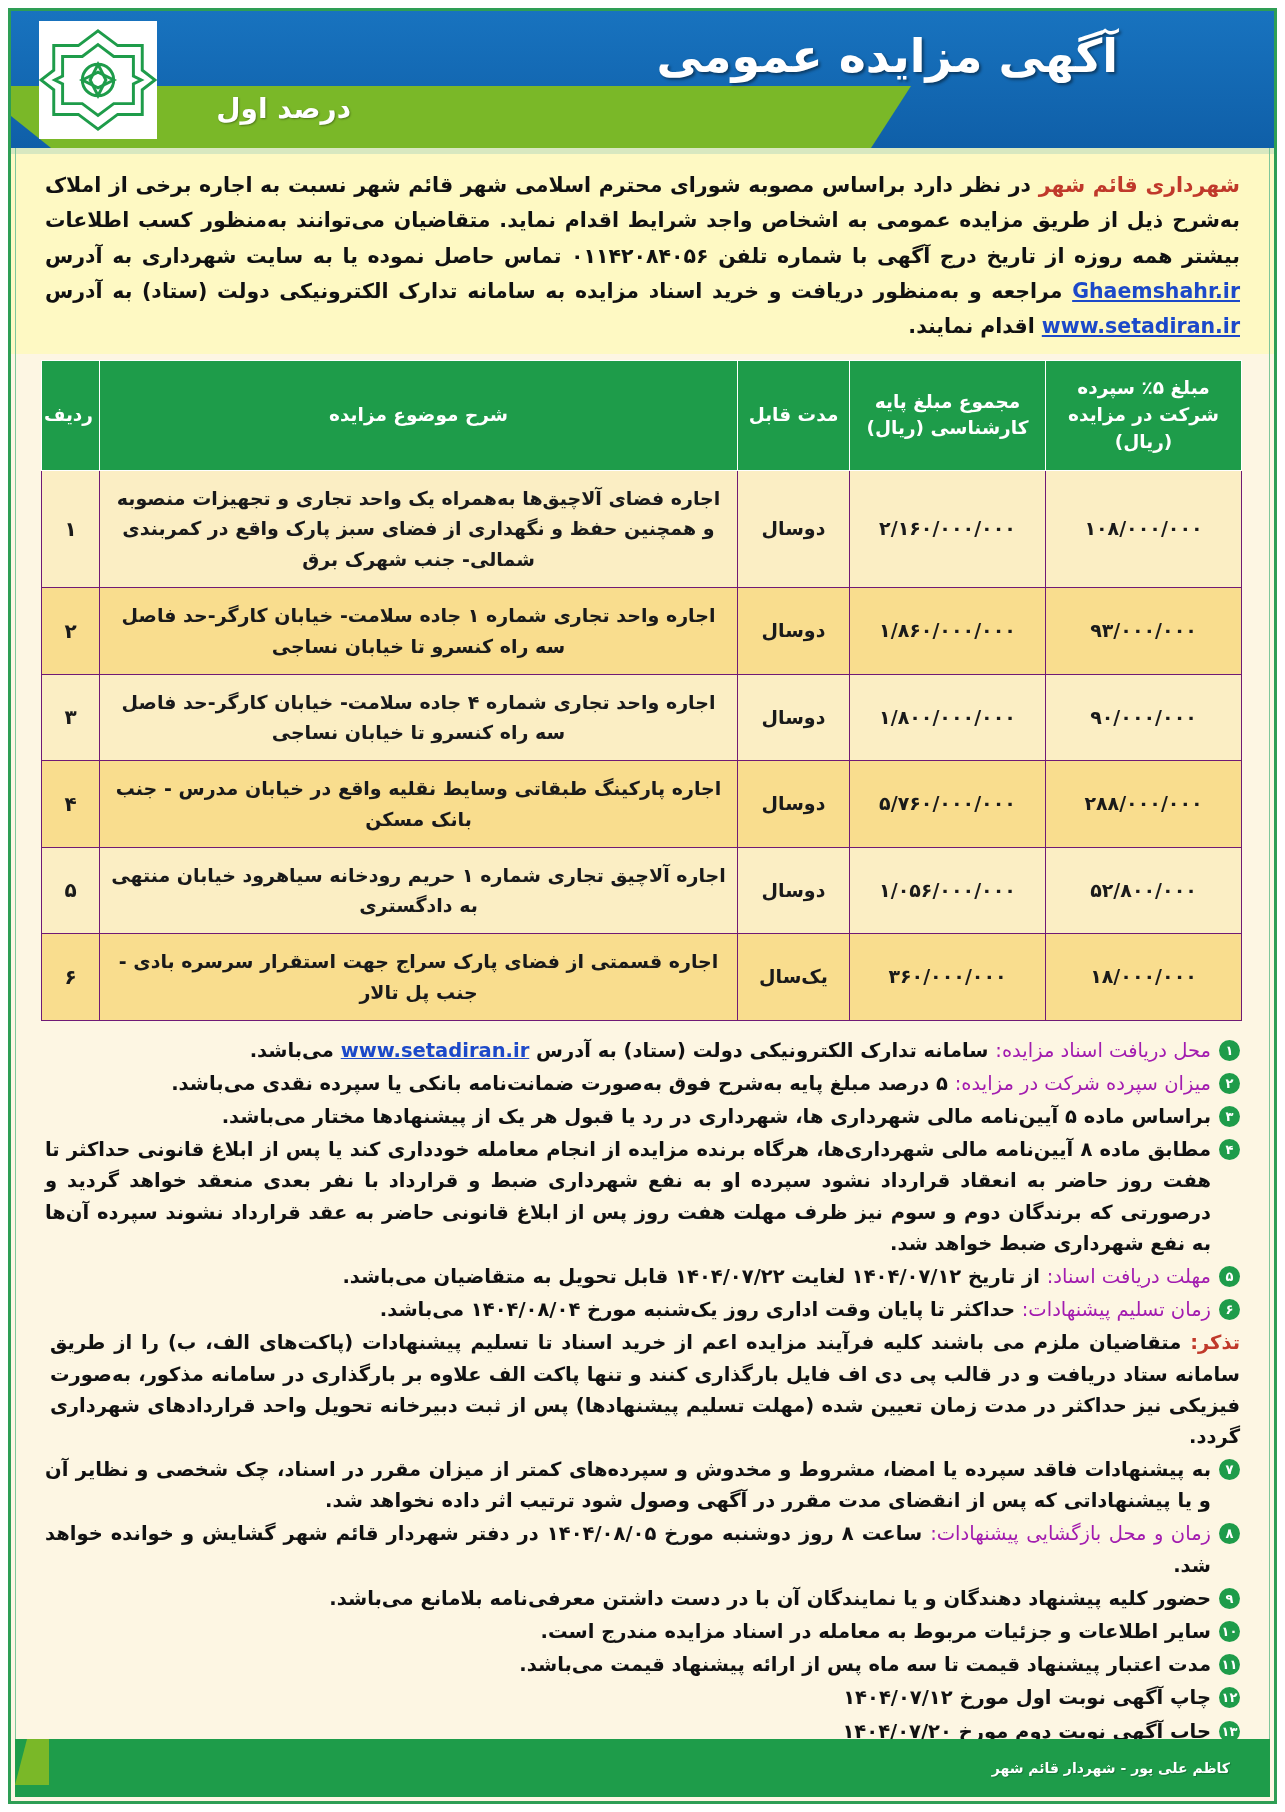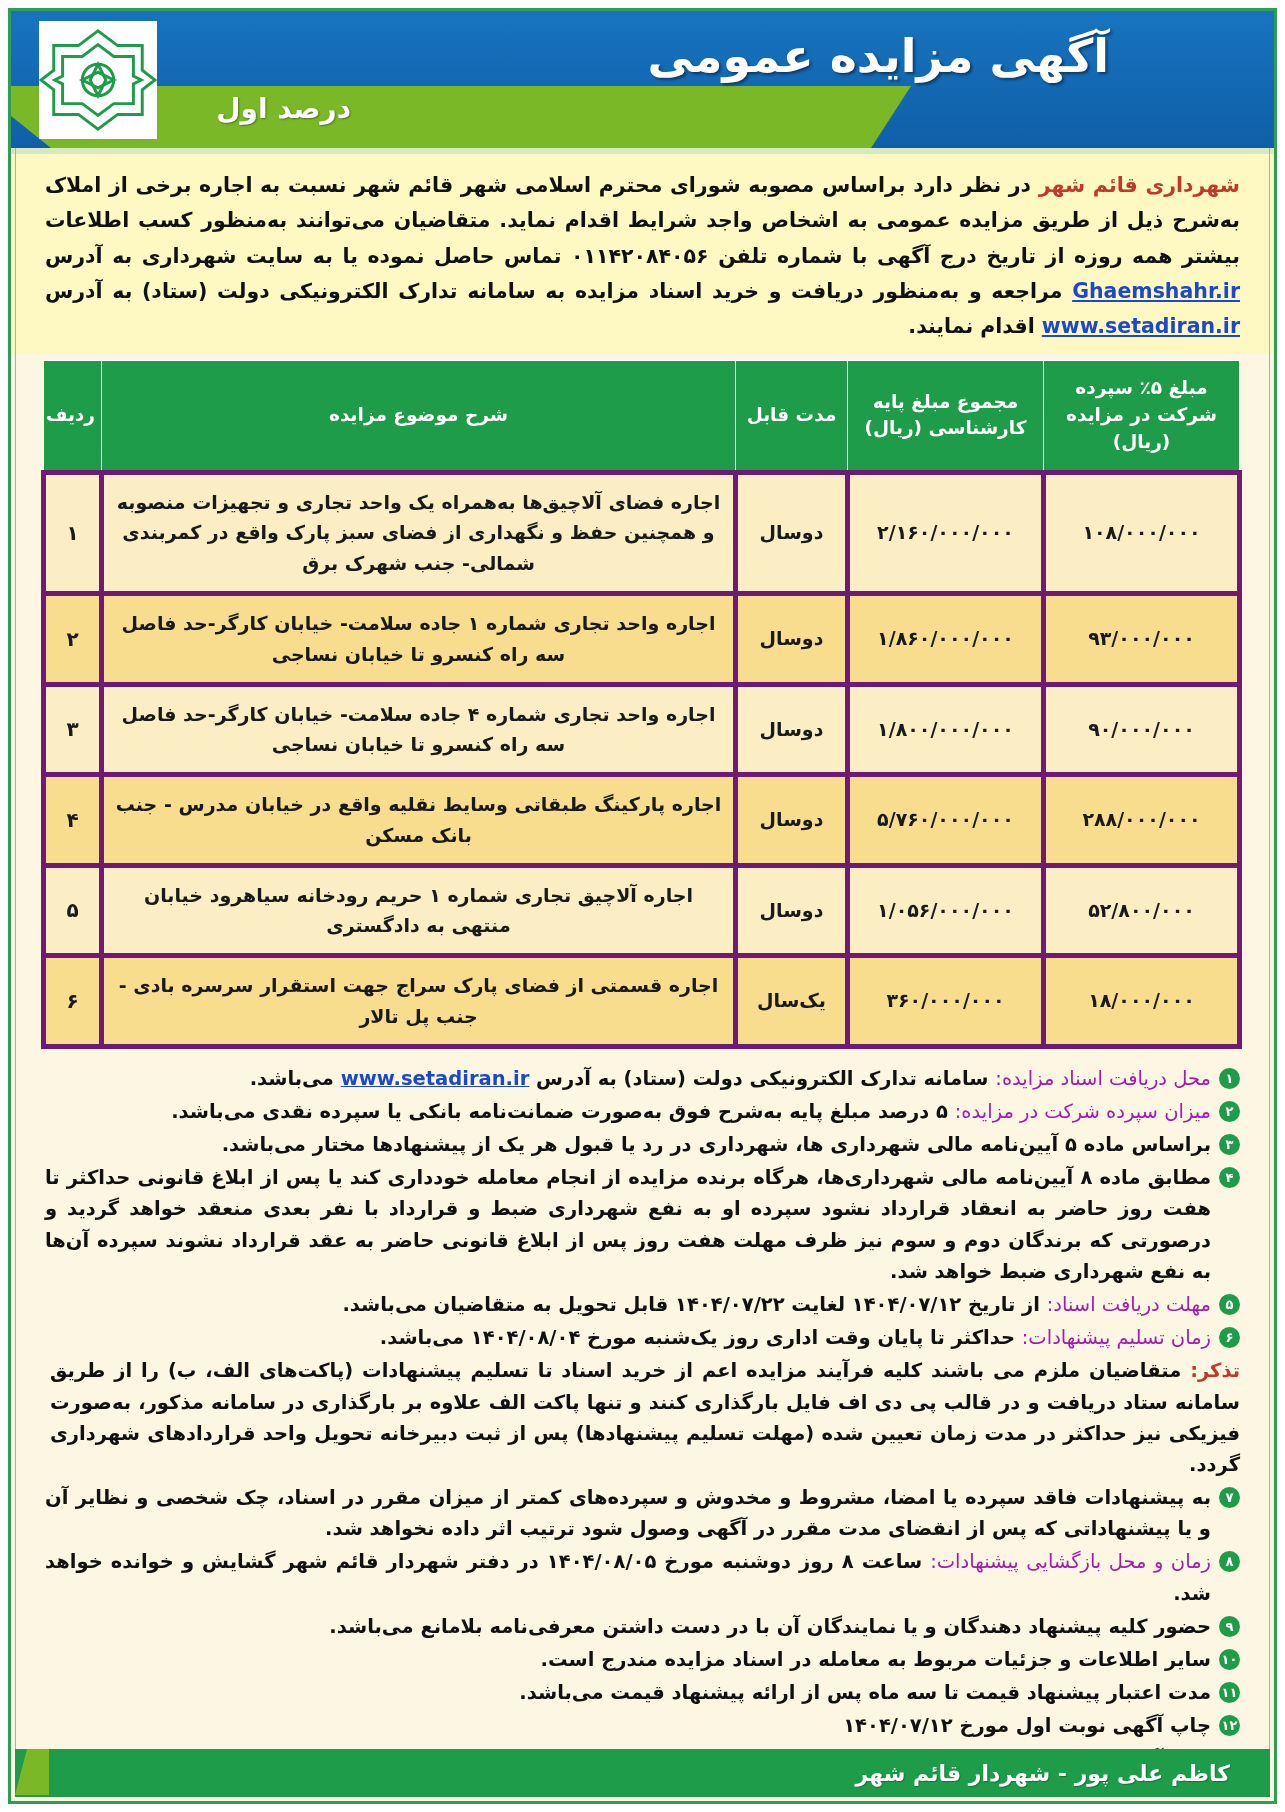--- a/index.html
+++ b/index.html
@@ -66,21 +66,21 @@
     right: 560px;
     top: 6px;
     color: #ffffff;
     font-size: 28px;
     font-weight: bold;
     text-shadow: 1px 1px 2px rgba(0,0,0,.35);
     white-space: nowrap;
   }
   .header-title {
     position: absolute;
-    right: 165px;
+    right: 156px;
     top: 18px;
     color: #ffffff;
     font-size: 46px;
     font-weight: bold;
     letter-spacing: 0px;
     text-shadow: 2px 2px 3px rgba(0,0,0,.45);
     white-space: nowrap;
   }
   .header-logo {
     position: absolute;
@@ -133,21 +133,21 @@
     background: #1e9c4a;
     color: #ffffff;
     font-weight: bold;
     font-size: 18.5px;
     padding: 14px 6px;
     border: 1px solid #ffffff;
     line-height: 1.45;
     vertical-align: middle;
   }
   table.auction td {
-    border: 5px solid #701a75;
+    border: 1px solid #701a75;
     padding: 12px 10px;
     vertical-align: middle;
     text-align: center;
     color: #1a1a1a;
     line-height: 1.62;
     font-weight: bold;
   }
   table.auction tr.row-odd td { background: #fbeec4; }
   table.auction tr.row-even td { background: #f9dd8e; }
   td.desc { text-align: center; font-size: 19px; }
@@ -203,24 +203,24 @@
   .note-right {
     text-align: right;
   }
 
   
   .footer {
     position: absolute;
     left: 4px;
     right: 4px;
     bottom: 4px;
-    height: 48px;
+    height: 58px;
     background: #1e9c4a;
     color: #ffffff;
-    font-size: 22px;
+    font-size: 14px;
     font-weight: bold;
     display: flex;
     align-items: center;
     justify-content: flex-start;
     padding-right: 0;
     overflow: hidden;
   }
   .footer .footer-text {
     padding-right: 40px;
     text-shadow: 1px 1px 1px rgba(0,0,0,.25);

